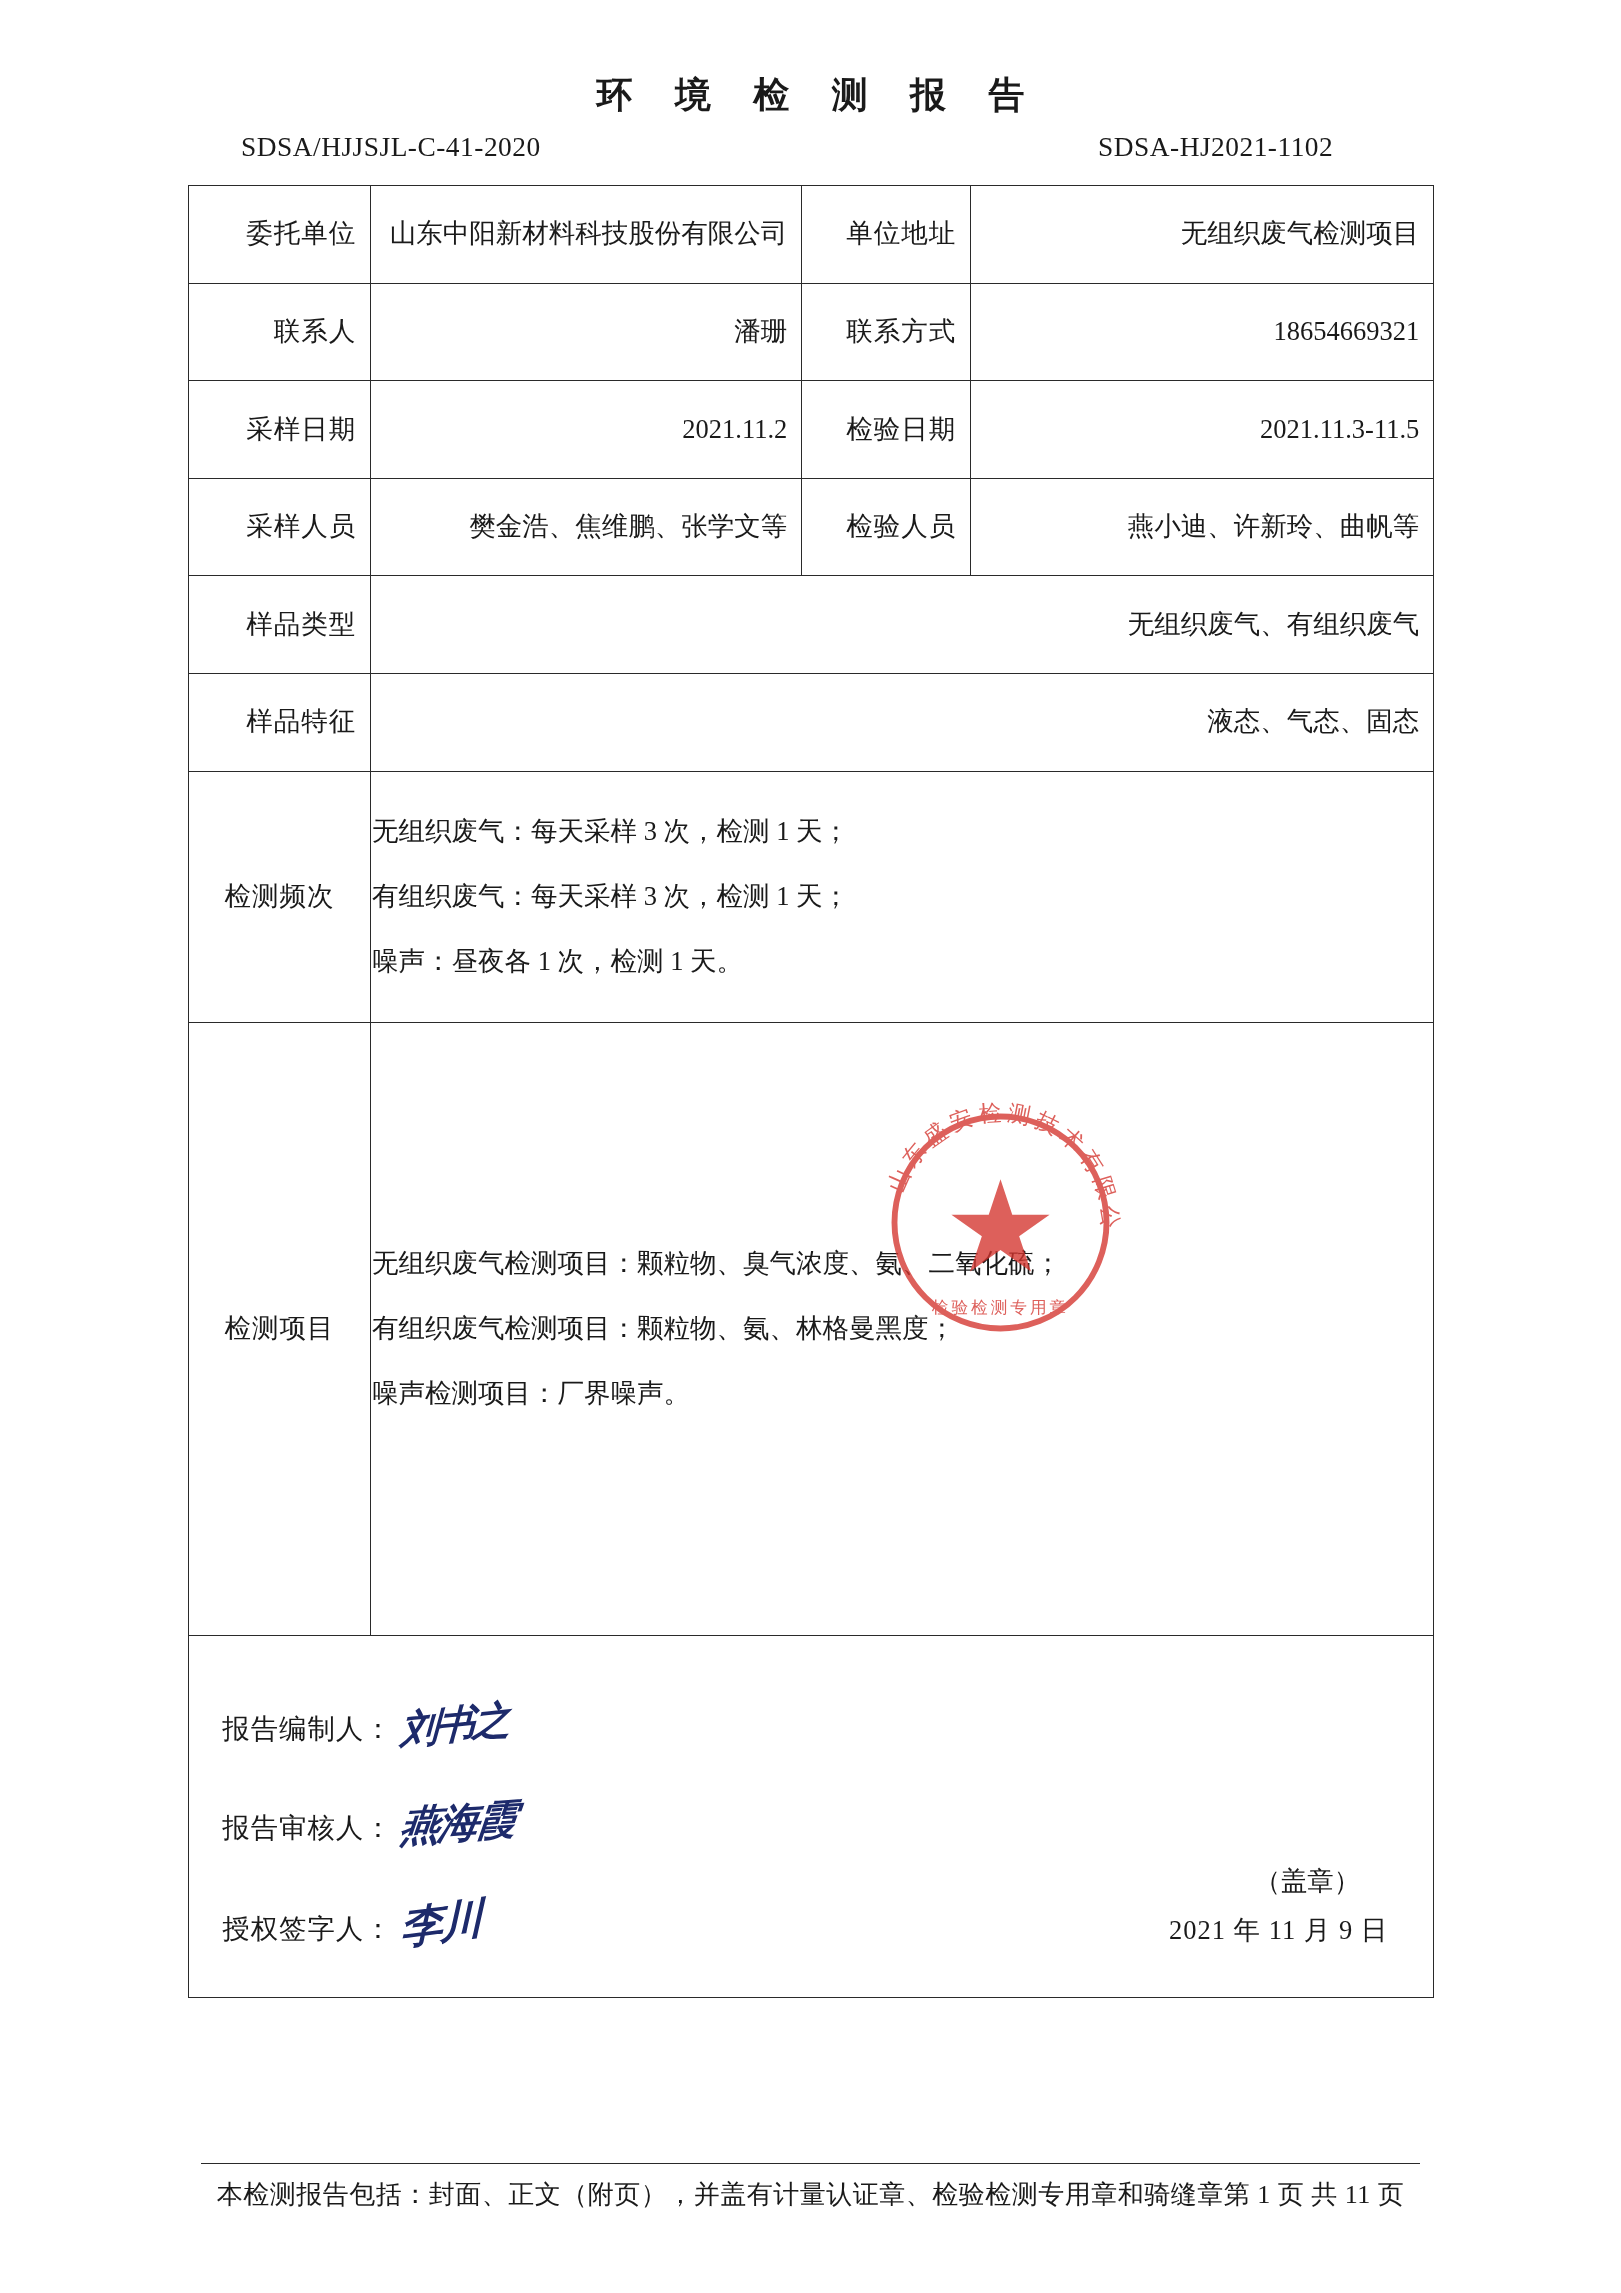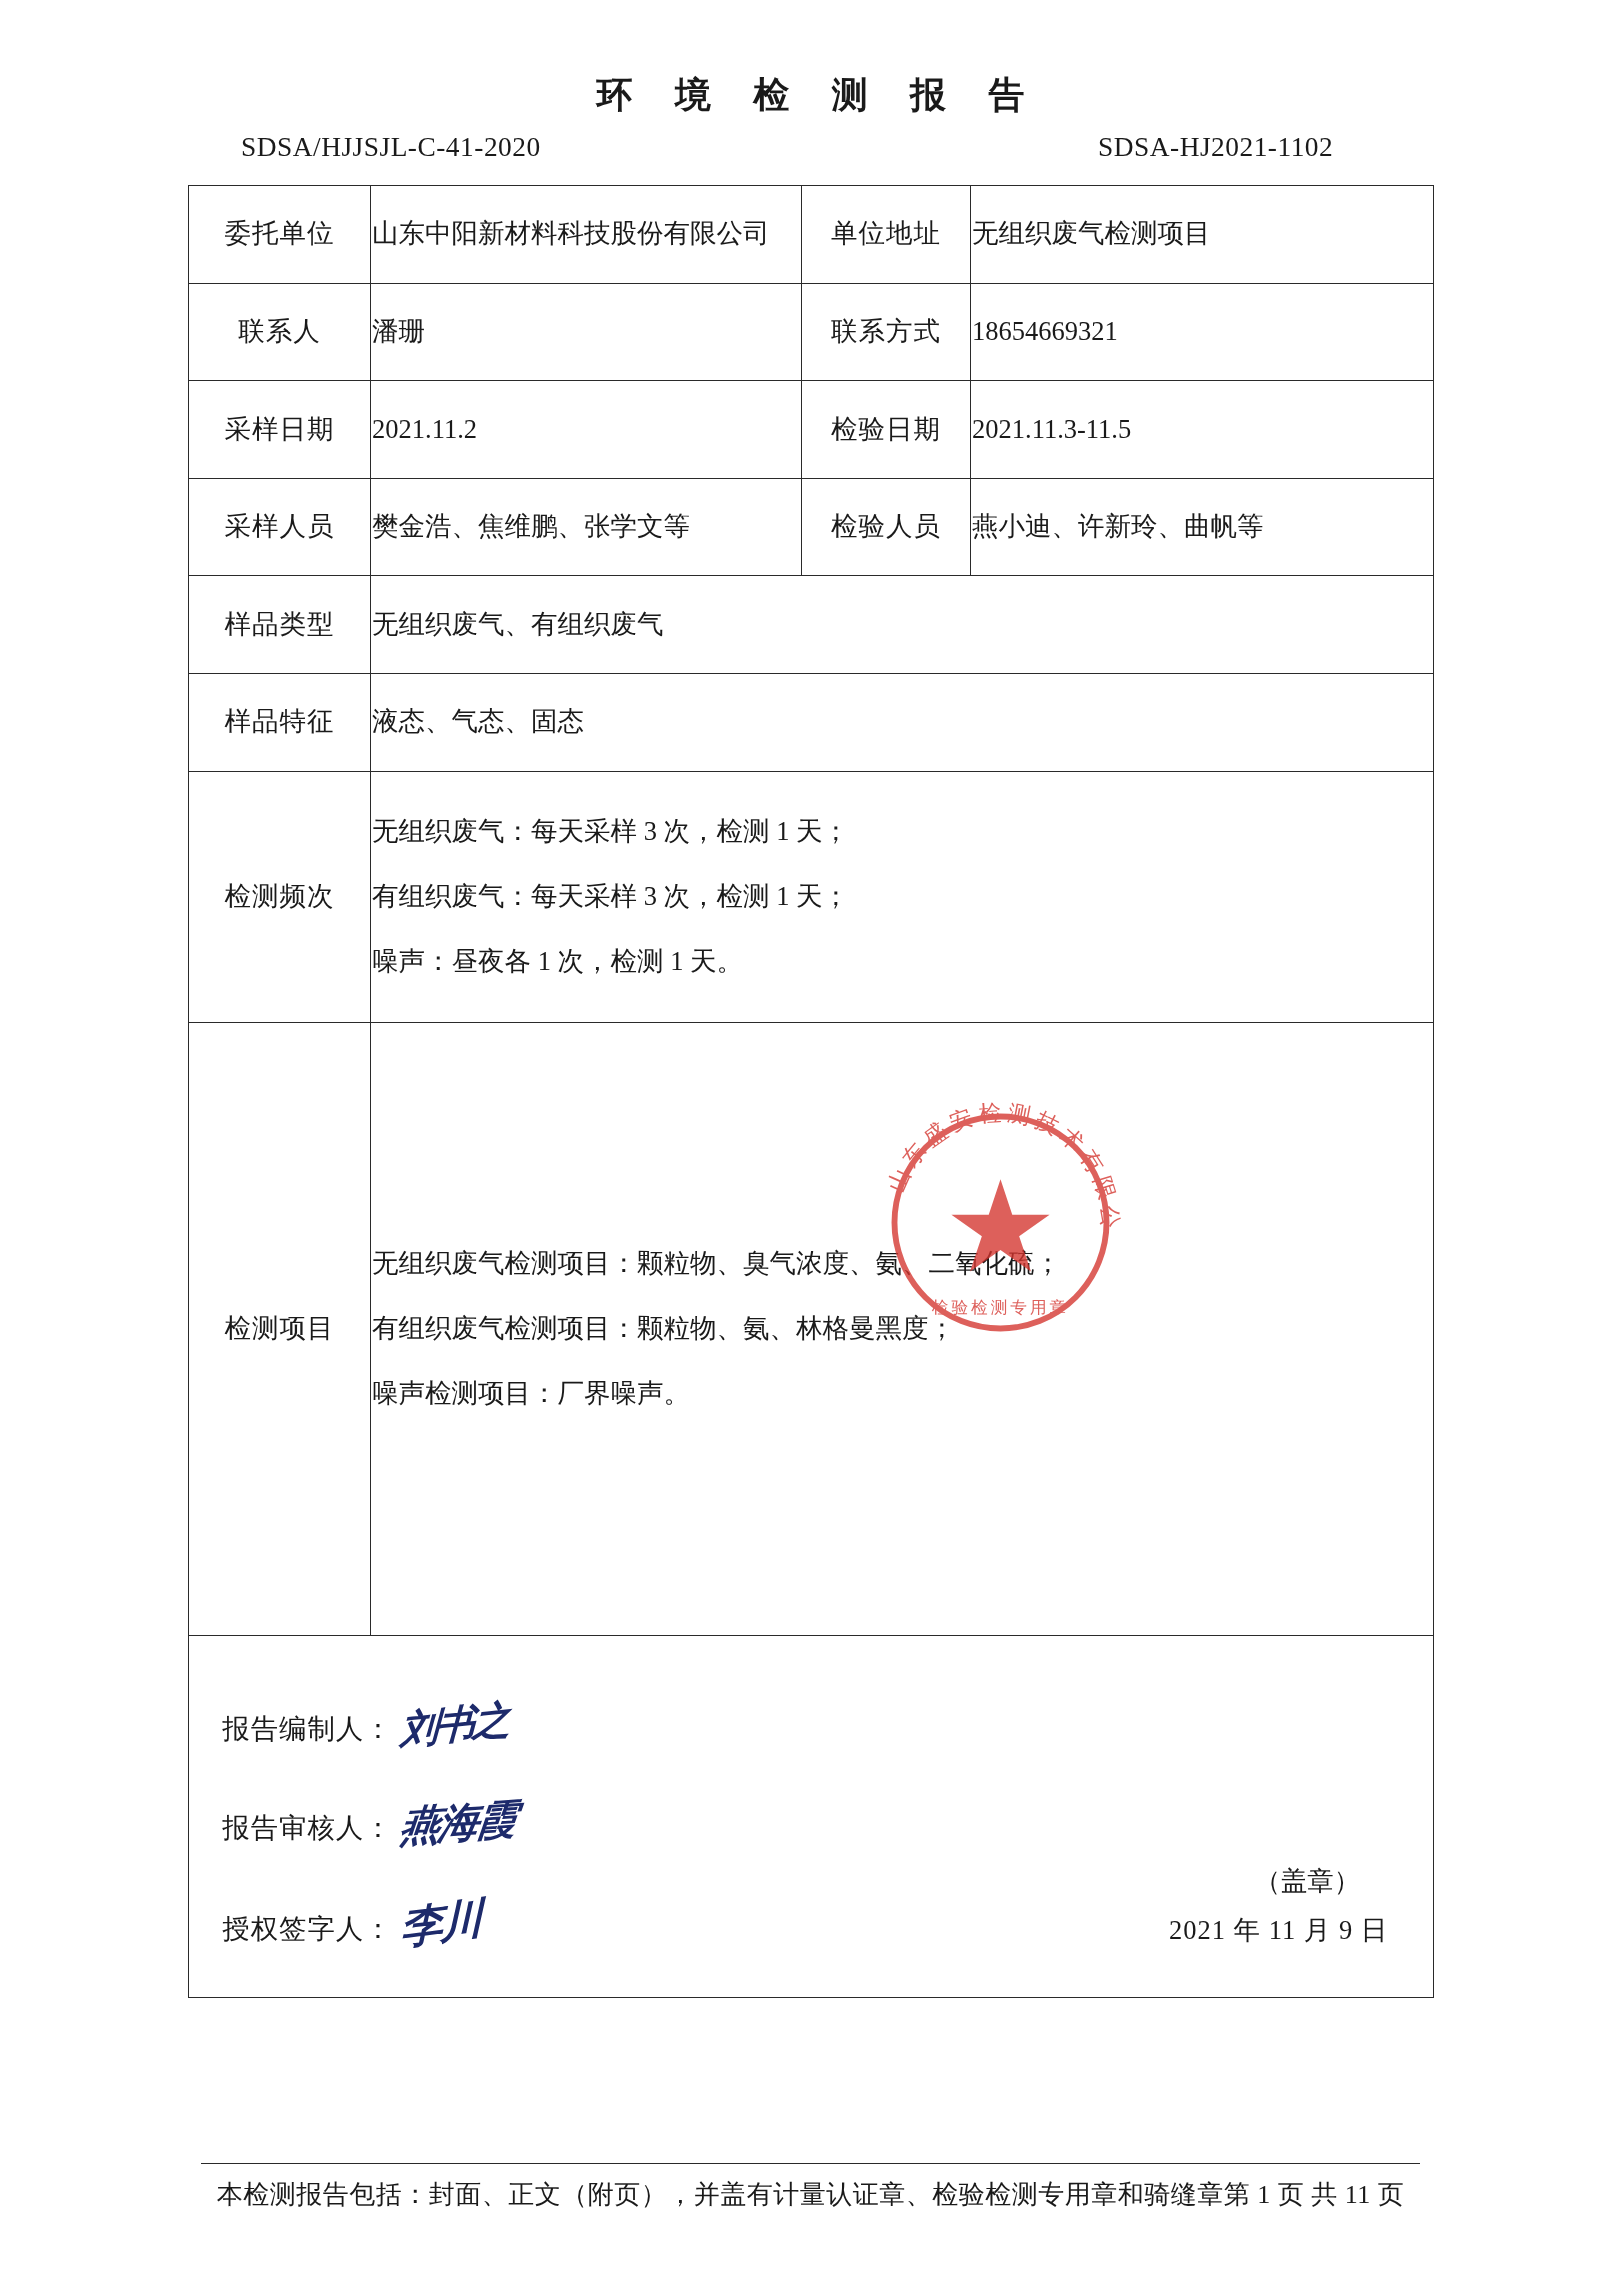--- a/index.html
+++ b/index.html
@@ -73,21 +73,21 @@
   }
   td.val {
     text-align: left;
     padding-left: 1px;
   }
   td.lbl2 {
     text-align: center;
     width: 169px;
     letter-spacing: 1px;
   }
-  .row-tall td { height: 73px; }
+  .row-tall td { height: 73px; text-align: right; }
 
   .multi-line p {
     margin: 0 0 25.5px 0;
   }
   .multi-line p:last-child { margin-bottom: 0; }
 
   .cell-freq { height: 227px; vertical-align: middle; padding-left: 19.6px; }
   .cell-items { height: 588px; vertical-align: middle; padding-left: 19.6px; }
   .lbl-mid { vertical-align: middle; }
 

